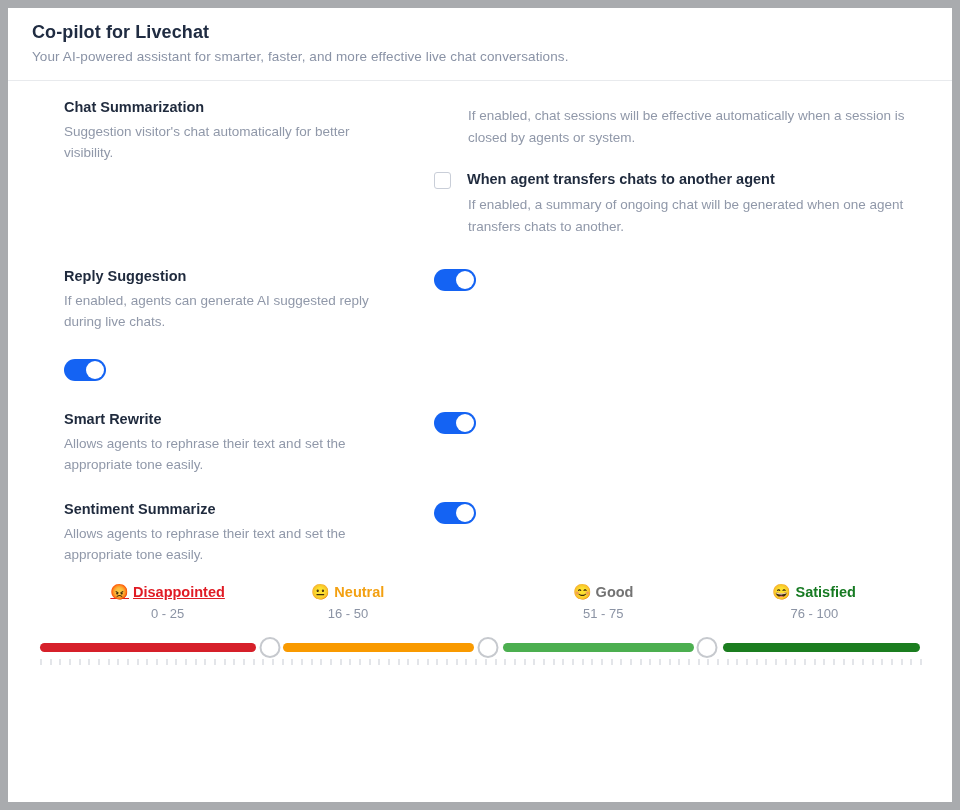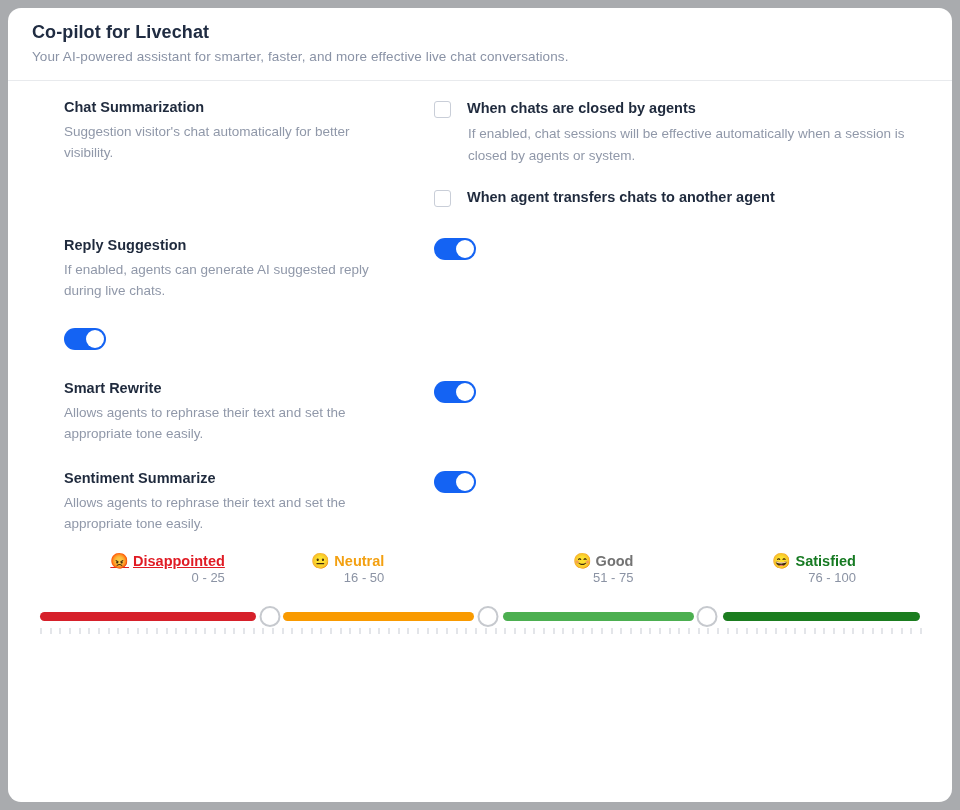--- a/index.html
+++ b/index.html
@@ -9,21 +9,20 @@
     background: #a9abae;
     font-family: "Liberation Sans", sans-serif;
     overflow: hidden;
   }
   .card {
     position: absolute;
     left: 8px; top: 8px;
     width: 944px; height: 794px;
     background: #ffffff;
     overflow: hidden;
-    border-radius: 13px;
   }
   .header {
     padding: 14px 24px 16px 24px;
     border-bottom: 1px solid #e8eaed;
   }
   .header h1 {
     margin: 0 0 6px 0;
     font-size: 18px;
     font-weight: bold;
     color: #202c42;
@@ -112,21 +111,21 @@
   .legend-item {
     position: absolute;
     text-align: center;
     transform: translateX(-50%);
   }
   .legend-top { font-size: 14.5px; font-weight: bold; white-space: nowrap; }
   .legend-emoji { font-size: 15px; margin-right: 4px; }
   .legend-range {
     font-size: 13px;
     color: #8b93a4;
-    text-align: right;
+    margin-top: 5px;
   }
 
   .slider-wrap {
     position: relative;
     height: 40px;
     margin-top: 2px;
   }
   .seg {
     position: absolute;
     height: 9px;
@@ -167,32 +166,29 @@
   <div class="body">
 
     <div class="row block-sum">
       <div class="row-left">
         <div class="sec-title">Chat Summarization</div>
         <div class="sec-desc">Suggestion visitor's chat automatically for better visibility.</div>
       </div>
       <div class="row-right">
 
         <div class="check-group">
-          <div class="check-head">
-            <span class="checkbox"></span>
-            <span class="check-label">When chats are closed by agents</span>
-          </div>
           <div class="check-desc">If enabled, chat sessions will be effective automatically when a session is closed by agents or system.</div>
         </div>
 
         <div class="check-group">
           <div class="check-head">
             <span class="checkbox"></span>
             <span class="check-label">When agent transfers chats to another agent</span>
           </div>
+          <div class="check-desc">If enabled, a summary of ongoing chat will be generated when one agent transfers chats to another.</div>
         </div>
 
       </div>
     </div>
 
     <div class="row block-toggle">
       <div class="row-left">
         <div class="sec-title">Reply Suggestion</div>
         <div class="sec-desc">If enabled, agents can generate AI suggested reply during live chats.</div>
       </div>

